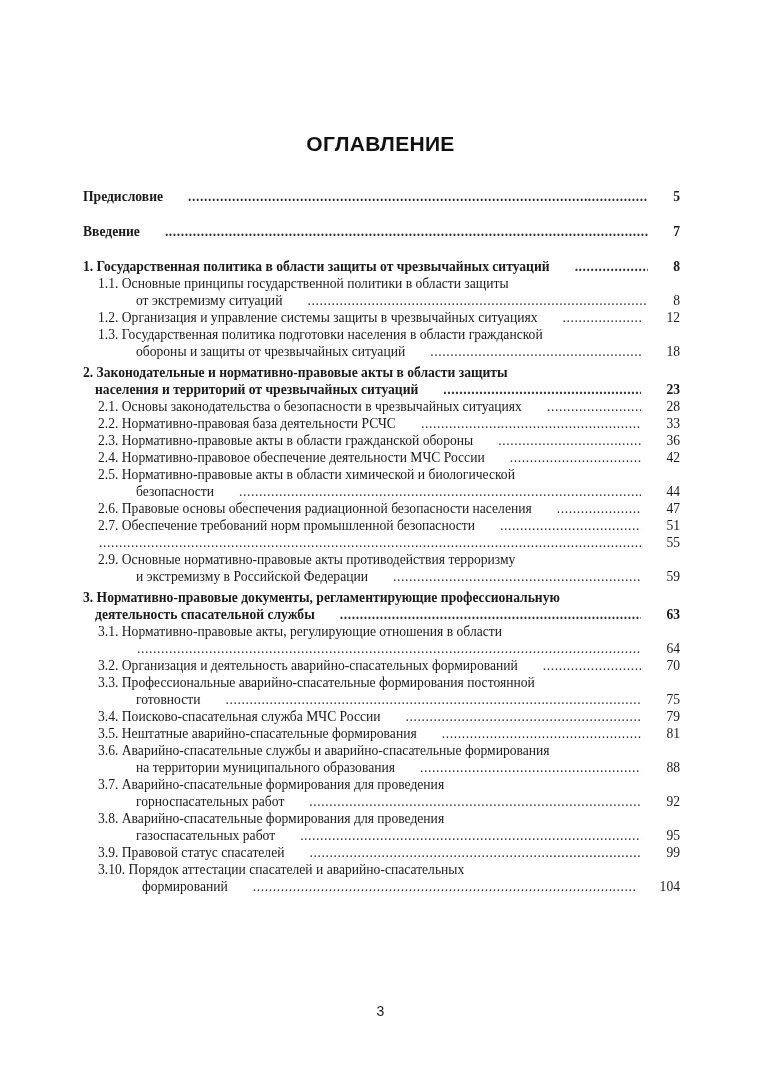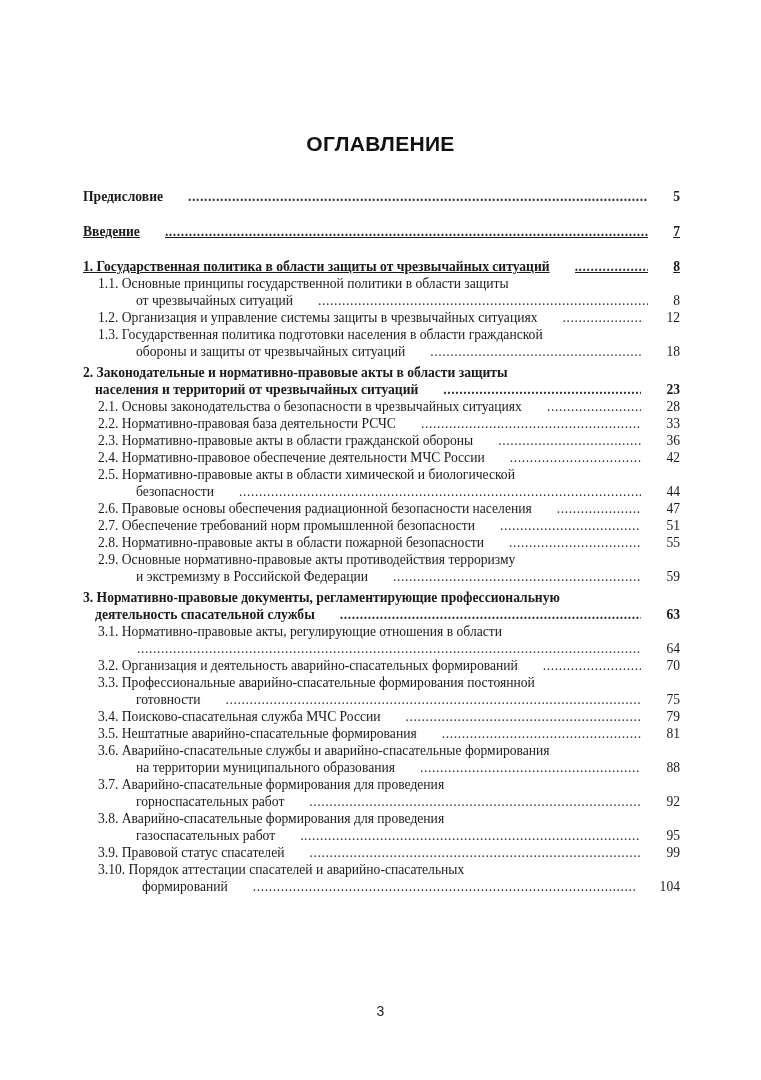--- a/index.html
+++ b/index.html
@@ -21,21 +21,21 @@
     content: "..........................................................................................................................................................................................................................";
     letter-spacing: 0.6px;
   }
   .line .pg { flex: 0 0 auto; text-align: right; }
   .bold { font-weight: bold; }
   .l1 { padding-left: 0; }
   .l1c { padding-left: 12px; }
   .l2 { padding-left: 15px; align-items: center; }
   .l2c { padding-left: 53px; }
   .l2c10 { padding-left: 59px; }
-  .gap-big { margin-top: 18px; text-decoration: underline; }
+  .gap-big { margin-top: 18px; }
   .gap-sec { margin-top: 4px; }
   .pagenum {
     position: absolute; top: 1003px; left: 0; width: 761px; text-align: center;
     font-family: "Liberation Sans", sans-serif; font-size: 14px; color: #222;
   }
 </style>
 </head>
 <body>
 
 <div class="title">ОГЛАВЛЕНИЕ</div>
@@ -56,21 +56,21 @@
 
   <div class="line bold l1 gap-big">
     <span class="txt">1. Государственная политика в области защиты от чрезвычайных ситуаций</span>
     <span class="dots"></span>
     <span class="pg">8</span>
   </div>
   <div class="line l2 nodots">
     <span class="txt">1.1. Основные принципы государственной политики в области защиты</span>
   </div>
   <div class="line l2c">
-    <span class="txt">от чрезвычайных ситуаций</span>
+    <span class="txt">от экстремизму ситуаций</span>
     <span class="dots"></span>
     <span class="pg">8</span>
   </div>
   <div class="line l2">
     <span class="txt">1.2. Организация и управление системы защиты в чрезвычайных ситуациях</span>
     <span class="dots"></span>
     <span class="pg">12</span>
   </div>
   <div class="line l2 nodots">
     <span class="txt">1.3. Государственная политика подготовки населения в области гражданской</span>
@@ -121,21 +121,20 @@
     <span class="txt">2.6. Правовые основы обеспечения радиационной безопасности населения</span>
     <span class="dots"></span>
     <span class="pg">47</span>
   </div>
   <div class="line l2">
     <span class="txt">2.7. Обеспечение требований норм промышленной безопасности</span>
     <span class="dots"></span>
     <span class="pg">51</span>
   </div>
   <div class="line l2">
-    <span class="txt">2.8. Нормативно-правовые акты в области пожарной безопасности</span>
     <span class="dots"></span>
     <span class="pg">55</span>
   </div>
   <div class="line l2 nodots">
     <span class="txt">2.9. Основные нормативно-правовые акты противодействия терроризму</span>
   </div>
   <div class="line l2c">
     <span class="txt">и экстремизму в Российской Федерации</span>
     <span class="dots"></span>
     <span class="pg">59</span>

